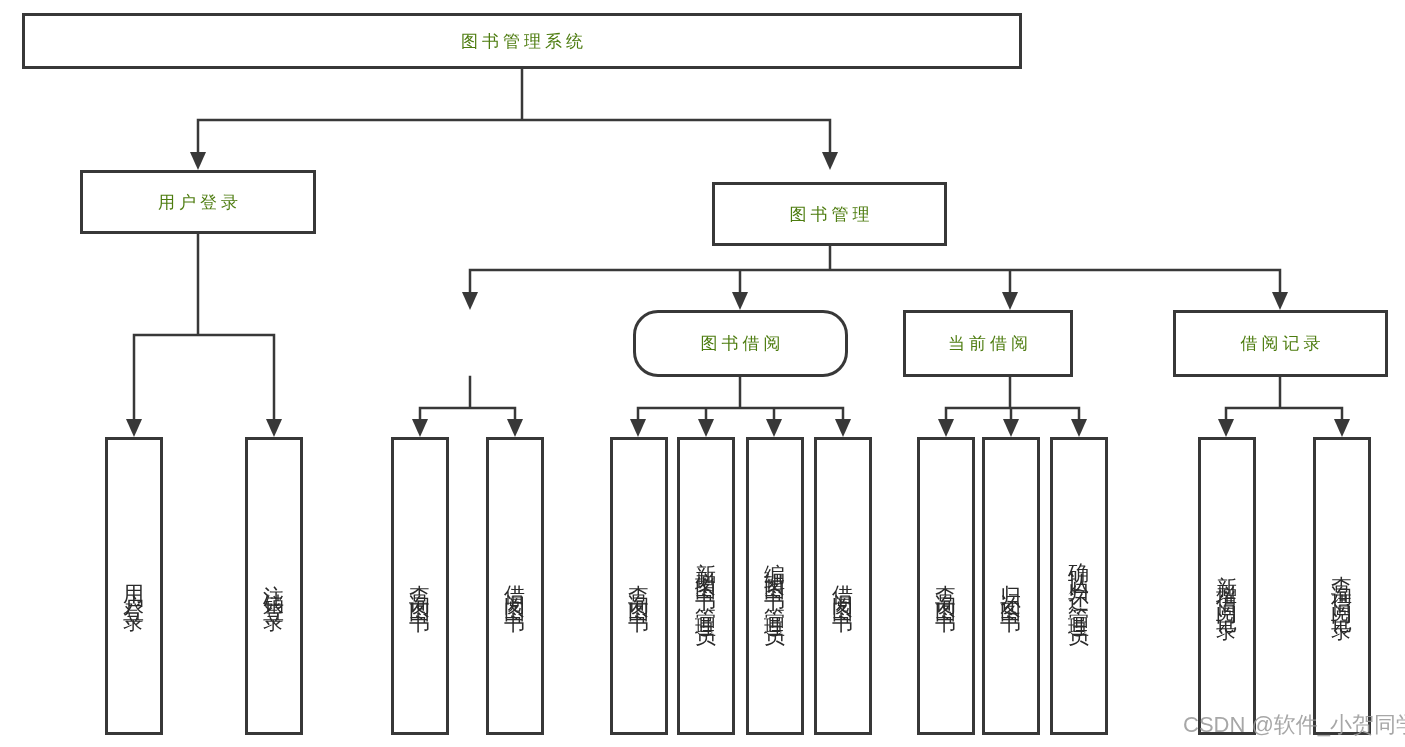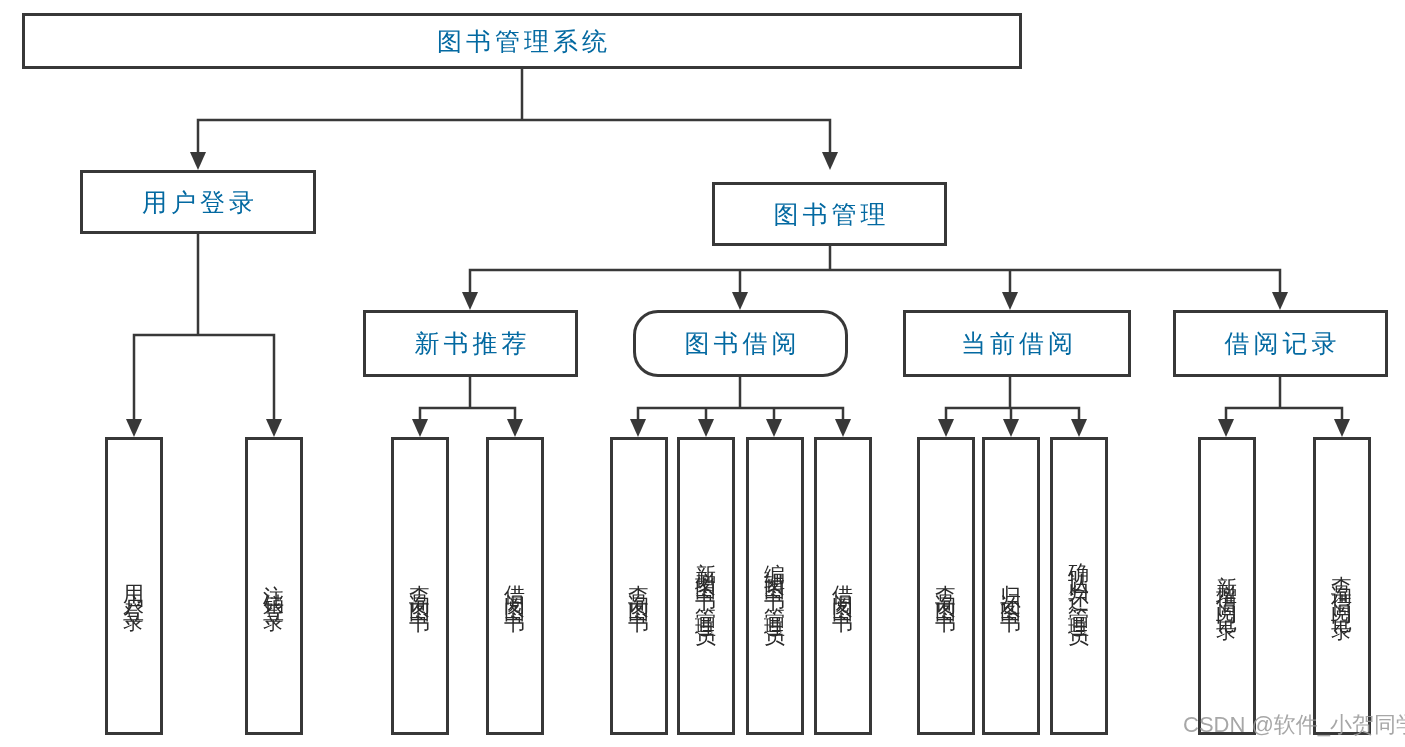--- a/index.html
+++ b/index.html
@@ -25,23 +25,23 @@
     position: absolute;
     box-sizing: border-box;
     border: 3px solid #383838;
     background: #ffffff;
     display: flex;
     align-items: center;
     justify-content: center;
     z-index: 2;
   }
   .node .label {
-    font-size: 25px;
+    font-size: 17px;
     letter-spacing: 4px;
-    color: #0369a1;
+    color: #4d7c0f;
     white-space: nowrap;
     text-indent: 4px; 
   }
   .leaf {
     position: absolute;
     box-sizing: border-box;
     border: 3px solid #383838;
     background: #ffffff;
     display: flex;
     align-items: center;
@@ -119,27 +119,24 @@
     <span class="label">图书管理系统</span>
   </div>
 
   <div class="node" style="left:80px; top:170px; width:236px; height:64px;">
     <span class="label">用户登录</span>
   </div>
   <div class="node" style="left:712px; top:170px; width:235px; height:64px;margin-top:12px;">
     <span class="label">图书管理</span>
   </div>
 
-  <div class="node" style="left:363px; top:310px; width:215px; height:67px;">
-    <span class="label">新书推荐</span>
-  </div>
   <div class="node" style="left:633px; top:310px; width:215px; height:67px;border-radius:25px;">
     <span class="label">图书借阅</span>
   </div>
-  <div class="node" style="left:903px; top:310px; width:228px; height:67px;">
+  <div class="node" style="left:903px; top:310px; width:170px; height:67px;">
     <span class="label">当前借阅</span>
   </div>
   <div class="node" style="left:1173px; top:310px; width:215px; height:67px;">
     <span class="label">借阅记录</span>
   </div>
 
   <div class="leaf" style="left:105px;">
     <span class="label">用户登录</span>
   </div>
   <div class="leaf" style="left:245px;">

